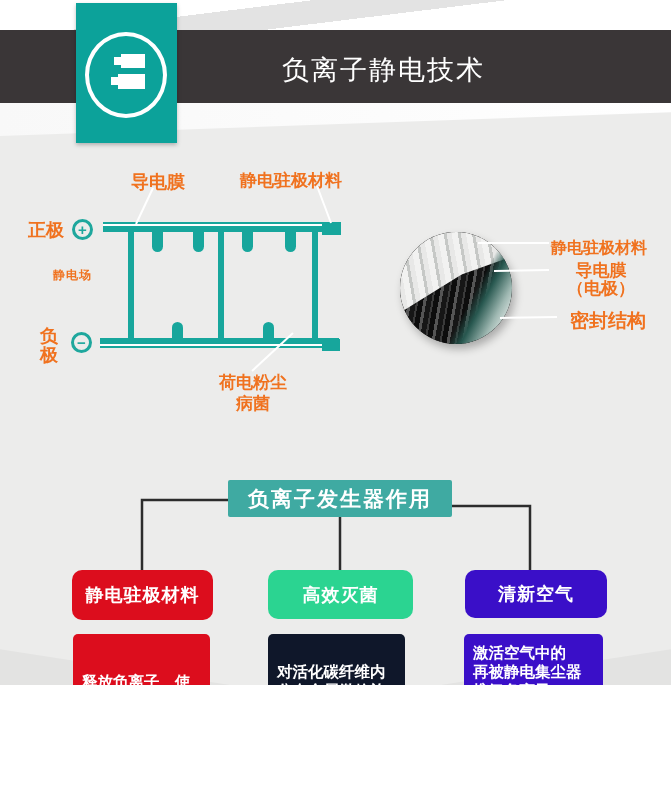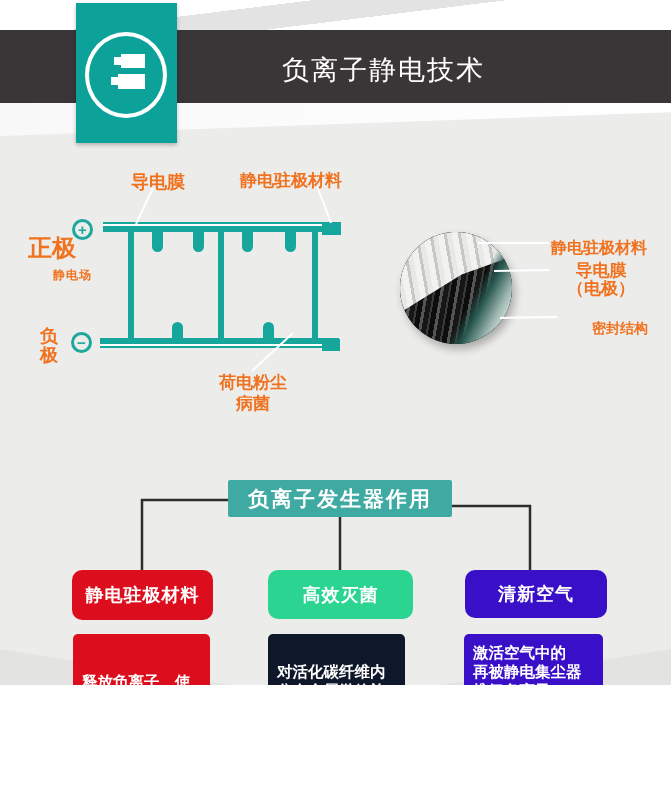--- a/index.html
+++ b/index.html
@@ -74,21 +74,21 @@
         </div>
       <div class="plug-piece" style="left:29px;top:38px;width:27px;height:15px;">
           <span class="tab"></span>
         </div>
     </div>
   </div>
 
   <div class="lbl" style="left:131px;top:170px;font-size:18px;">导电膜</div>
   <div class="lbl" style="left:240px;top:169px;font-size:17px;">静电驻极材料</div>
 
-  <div class="lbl" style="left:28px;top:232px;font-size:24px;">正极</div>
+  <div class="lbl" style="left:28px;top:218px;font-size:18px;">正极</div>
   <div class="pole-circle" style="left:72px;top:219px;">
       <span>+</span>
     </div>
 
   <div class="lbl" style="left:53px;top:267px;font-size:12px;letter-spacing:1px;">静电场</div>
 
   <div class="lbl" style="left:40px;top:327px;font-size:18px;line-height:19px;text-align:center;">负
 极</div>
   <div class="pole-circle" style="left:71px;top:332px;">
       <span>−</span>
@@ -115,21 +115,21 @@
 
   <div class="photo">
     <div class="pleats-dark"></div>
     <div class="pleats-light"></div>
     <div class="edge-teal"></div>
   </div>
 
   <div class="lbl" style="left:551px;top:238px;font-size:16px;">静电驻极材料</div>
   <div class="lbl" style="left:563px;top:262px;width:76px;font-size:17px;line-height:18px;text-align:center;">导电膜
 （电极）</div>
-  <div class="lbl" style="left:592px;top:308px;font-size:14px;margin-top:12px;">密封结构</div>
+  <div class="lbl" style="left:570px;top:308px;font-size:19px;">密封结构</div>
 
   <svg class="lines-overlay" width="671" height="803">
     <line x1="153" y1="188" x2="136" y2="224" stroke="#ffffff" stroke-width="2"></line>
     <line x1="317" y1="186" x2="331" y2="223" stroke="#ffffff" stroke-width="2"></line>
     <line x1="252" y1="371" x2="293" y2="333" stroke="#ffffff" stroke-width="2"></line>
     <line x1="478" y1="243" x2="549" y2="243" stroke="#ffffff" stroke-width="2"></line>
     <line x1="494" y1="271" x2="549" y2="270" stroke="#ffffff" stroke-width="2"></line>
     <line x1="500" y1="318" x2="557" y2="317" stroke="#ffffff" stroke-width="2"></line>
     <polyline points="228,500 142,500 142,570" fill="none" stroke="#2c2c2c" stroke-width="2.5"></polyline>
     <line x1="340" y1="517" x2="340" y2="570" stroke="#2c2c2c" stroke-width="2.5"></line>

